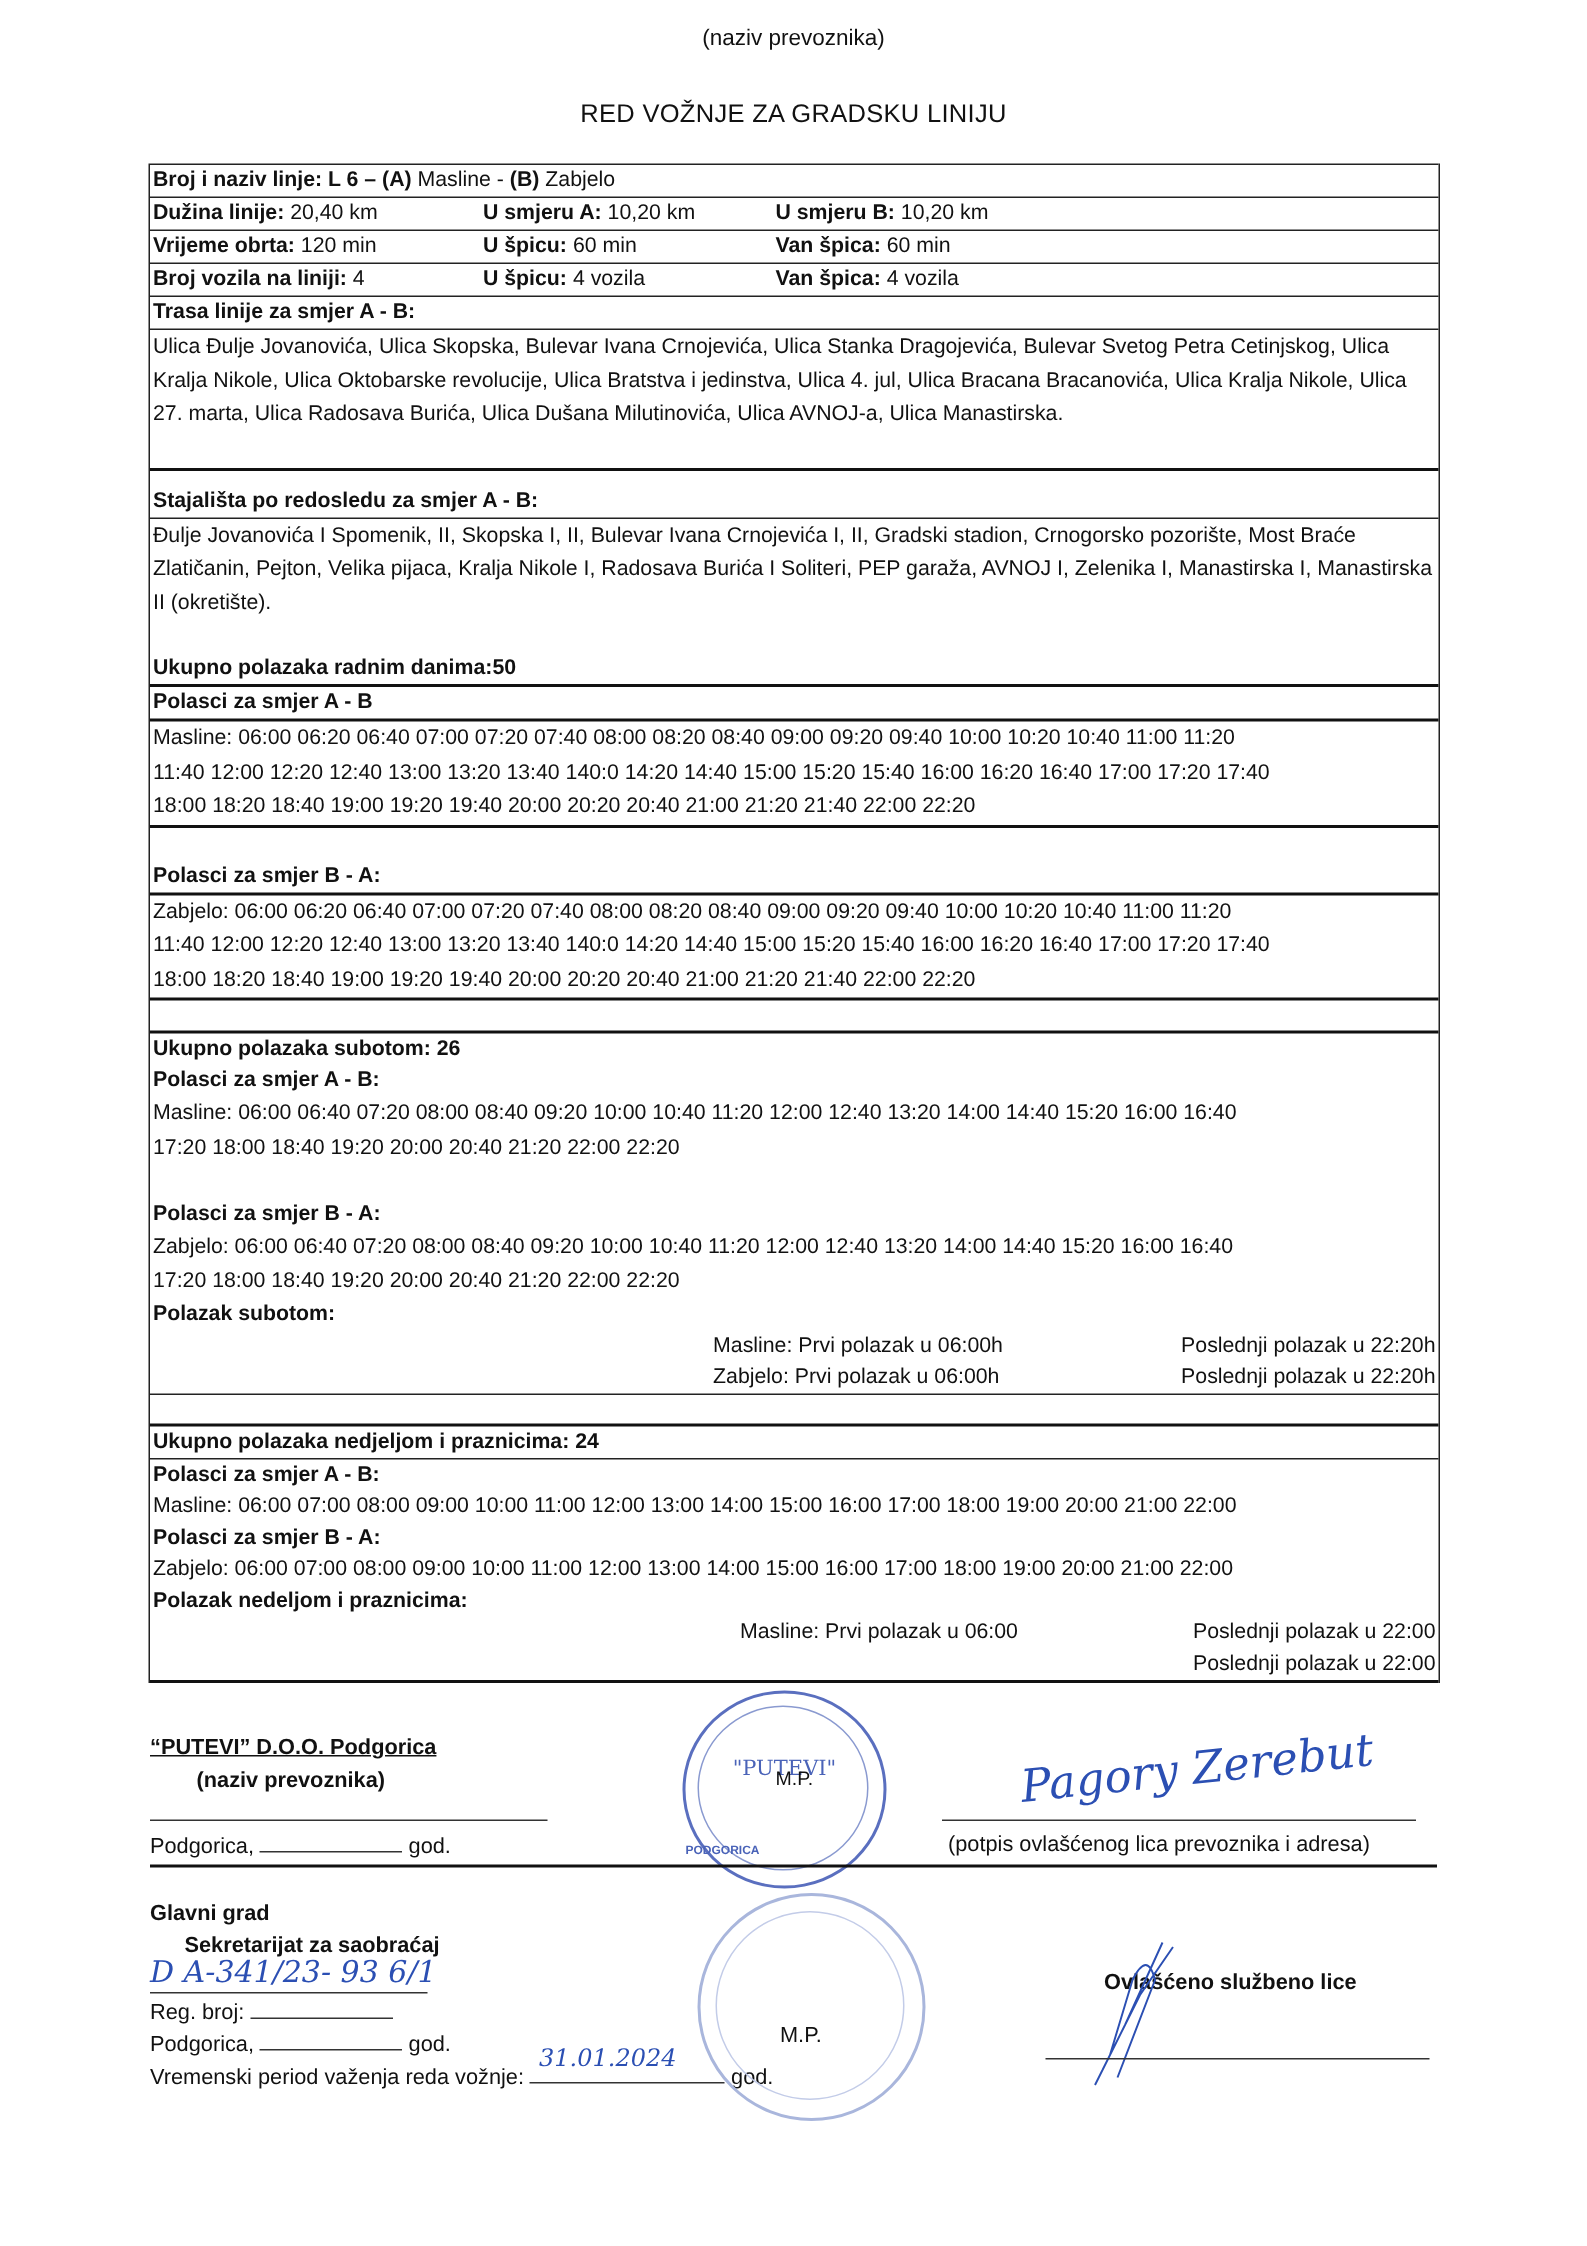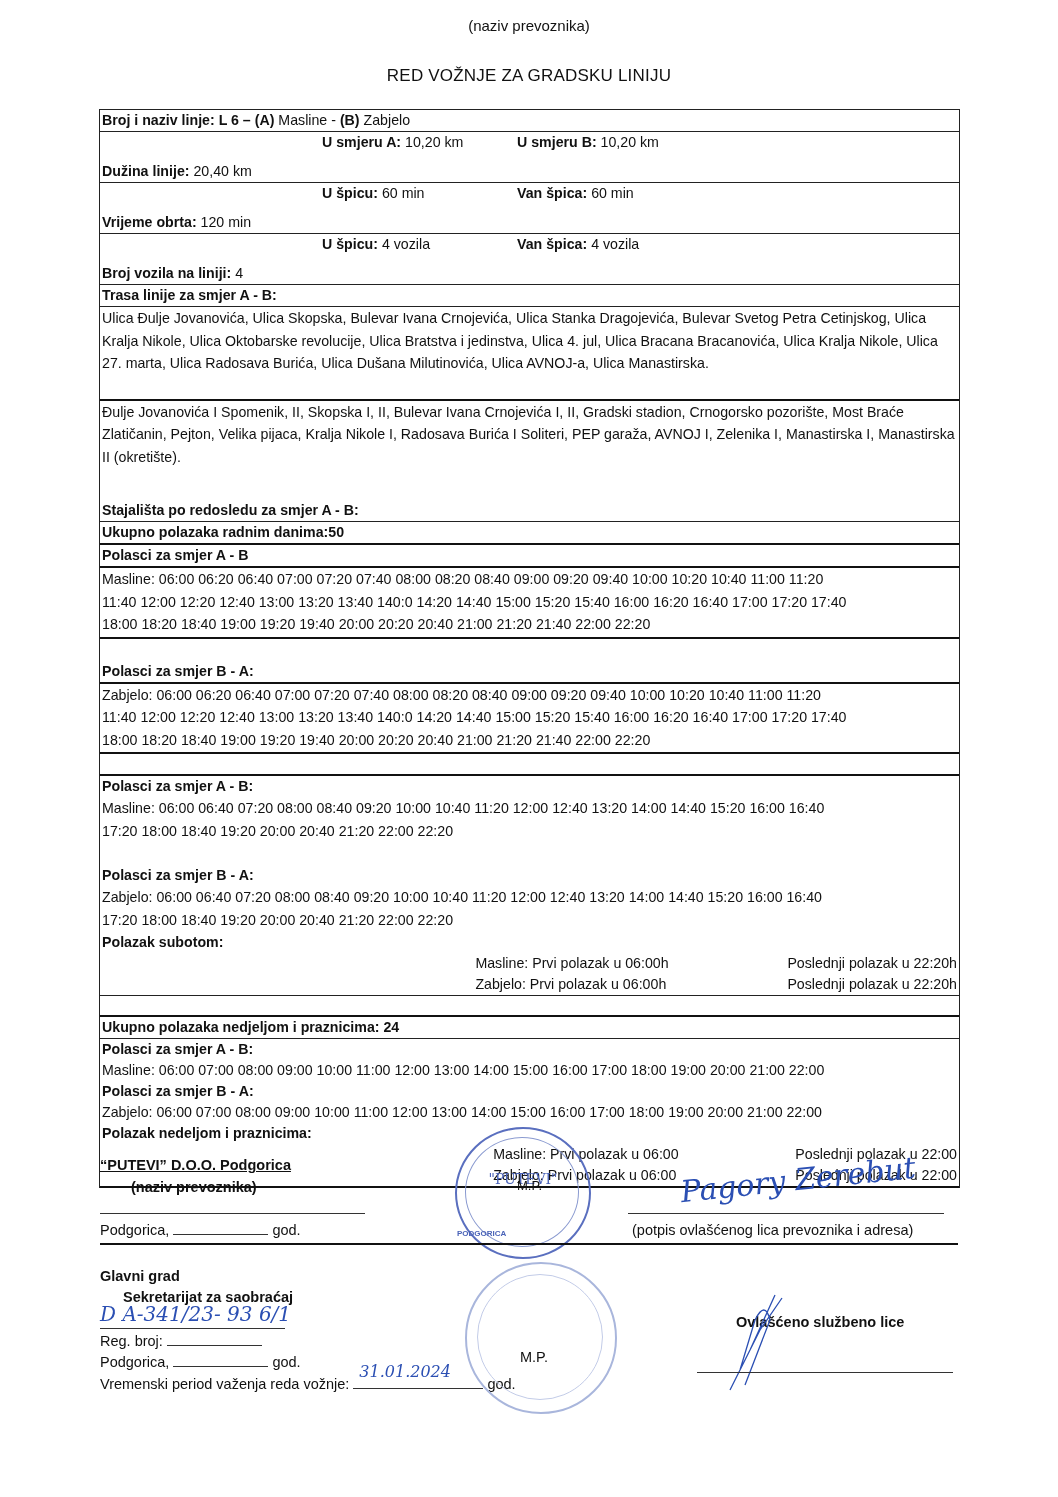--- a/index.html
+++ b/index.html
@@ -10,21 +10,21 @@
   .doc-title { top:66px; left:0; width:1058px; text-align:center; font-size:17px; font-weight:normal; letter-spacing:0.2px; }
 
   
   .tbl { left:99px; top:109px; width:859px; border-left:1px solid #222; border-right:1px solid #222; }
   .row { border-bottom:1px solid #222; font-size:14.2px; line-height:21px; padding:0 2px; min-height:21px; box-sizing:border-box; }
   .row.top { border-top:1px solid #222; }
   .row.thick { border-bottom:2px solid #111; }
   .row.noline { border-bottom:none; }
   .b { font-weight:bold; }
   .cols { display:flex; }
-  .c1 { width:220px;margin-top:29px; } .c2 { width:195px; } .c3 { width:300px; }
+  .c1 { width:220px; } .c2 { width:195px; } .c3 { width:300px; }
   .para { line-height:22.5px; padding-top:0; padding-bottom:1px; }
   .gap { height:22px; }
   .pair { display:flex;justify-content:flex-end; }
   .pair .left { width:312px; }
   .pair2 .left { width:302px; }
 
   
   .f { font-size:14.5px; line-height:20px;text-align:right; }
   .ul { text-decoration:underline; }
   .line { position:absolute; height:1px; background:#333; }
@@ -64,39 +64,43 @@
 
   <div class="row cols">
     <div class="c1"><span class="b">Broj vozila na liniji:</span> <span>4</span></div>
     <div class="c2"><span class="b">U špicu:</span> <span>4 vozila</span></div>
     <div class="c3"><span class="b">Van špica:</span> <span>4 vozila</span></div>
   </div>
 
   <div class="row b">Trasa linije za smjer A - B:</div>
   <div class="row para thick" style="padding-bottom:24px;">Ulica Đulje Jovanovića, Ulica Skopska, Bulevar Ivana Crnojevića, Ulica Stanka Dragojevića, Bulevar Svetog Petra Cetinjskog, Ulica Kralja Nikole, Ulica Oktobarske revolucije, Ulica Bratstva i jedinstva, Ulica 4. jul, Ulica Bracana Bracanovića, Ulica Kralja Nikole, Ulica 27. marta, Ulica Radosava Burića, Ulica Dušana Milutinovića, Ulica AVNOJ-a, Ulica Manastirska.</div>
 
+  <div class="row b" style="margin-top:10px;">Stajališta po redosledu za smjer A - B:</div>
   <div class="row para noline" style="padding-bottom:22px;">Đulje Jovanovića I Spomenik, II, Skopska I, II,  Bulevar Ivana Crnojevića I, II, Gradski  stadion, Crnogorsko pozorište, Most Braće Zlatičanin, Pejton, Velika pijaca, Kralja Nikole I, Radosava Burića I Soliteri, PEP garaža, AVNOJ I, Zelenika I, Manastirska I, Manastirska II (okretište).</div>
-  <div class="row b" style="margin-top:10px;">Stajališta po redosledu za smjer A - B:</div>
 
   <div class="row b thick">Ukupno polazaka radnim danima:50</div>
   <div class="row b thick">Polasci za smjer A - B</div>
   <div class="row para thick">
     <div>Masline: 06:00 06:20 06:40 07:00 07:20 07:40 08:00 08:20 08:40 09:00 09:20 09:40 10:00 10:20 10:40 11:00 11:20</div>
     <div>11:40 12:00 12:20 12:40 13:00 13:20 13:40 140:0 14:20 14:40 15:00 15:20 15:40 16:00 16:20 16:40 17:00 17:20 17:40</div>
     <div>18:00 18:20 18:40 19:00 19:20 19:40 20:00 20:20 20:40 21:00 21:20 21:40 22:00 22:20</div>
   </div>
   <div class="row noline gap"></div>
   <div class="row b thick">Polasci za smjer B - A:</div>
   <div class="row para thick">
     <div>Zabjelo: 06:00 06:20 06:40 07:00 07:20 07:40 08:00 08:20 08:40 09:00 09:20 09:40 10:00 10:20 10:40 11:00 11:20</div>
     <div>11:40 12:00 12:20 12:40 13:00 13:20 13:40 140:0 14:20 14:40 15:00 15:20 15:40 16:00 16:20 16:40 17:00 17:20 17:40</div>
     <div>18:00 18:20 18:40 19:00 19:20 19:40 20:00 20:20 20:40 21:00 21:20 21:40 22:00 22:20</div>
   </div>
   <div class="row thick gap"></div>
 
+  <div class="row noline b">
+    <span>Ukupno polazaka subotom:</span>
+    <span>26</span>
+  </div>
   <div class="row noline b">Polasci za smjer  A - B:</div>
   <div class="row para noline">
     <div>Masline: 06:00 06:40 07:20 08:00 08:40 09:20 10:00 10:40 11:20 12:00 12:40 13:20 14:00 14:40 15:20 16:00 16:40</div>
     <div>17:20 18:00 18:40 19:20 20:00 20:40 21:20 22:00 22:20</div>
   </div>
   <div class="row noline gap"></div>
   <div class="row noline b">Polasci za smjer  B - A:</div>
   <div class="row para noline">
     <div>Zabjelo: 06:00 06:40 07:20 08:00 08:40 09:20 10:00 10:40 11:20 12:00 12:40 13:20 14:00 14:40 15:20 16:00 16:40</div>
     <div>17:20 18:00 18:40 19:20 20:00 20:40 21:20 22:00 22:20</div>
@@ -119,21 +123,20 @@
   <div class="row noline b">Polasci za smjer  A - B:</div>
   <div class="row noline">Masline: 06:00 07:00 08:00 09:00 10:00 11:00 12:00 13:00 14:00 15:00 16:00 17:00 18:00 19:00 20:00 21:00 22:00</div>
   <div class="row noline b">Polasci za smjer  B - A:</div>
   <div class="row noline">Zabjelo:  06:00 07:00 08:00 09:00 10:00 11:00 12:00 13:00 14:00 15:00 16:00 17:00 18:00 19:00 20:00 21:00 22:00</div>
   <div class="row noline b">Polazak nedeljom i praznicima:</div>
   <div class="row noline pair pair2">
     <div class="left">Masline: Prvi polazak u 06:00</div>
     <div>Poslednji polazak u 22:00</div>
   </div>
   <div class="row thick pair pair2">
-    <div class="left">Zabjelo: Prvi polazak u 06:00</div>
     <div>Poslednji polazak u 22:00</div>
   </div>
 </div>
 
 <div class="abs f b ul" style="left:100px; top:1155px;">“PUTEVI” D.O.O. Podgorica</div>
 <div class="abs f b" style="left:131px; top:1177px;">(naziv prevoznika)</div>
 <div class="line" style="left:100px; top:1213px; width:265px;"></div>
 <div class="abs f" style="left:100px; top:1220px;">
   <span>Podgorica,</span>
   <span class="fill" style="width:95px;"></span>

